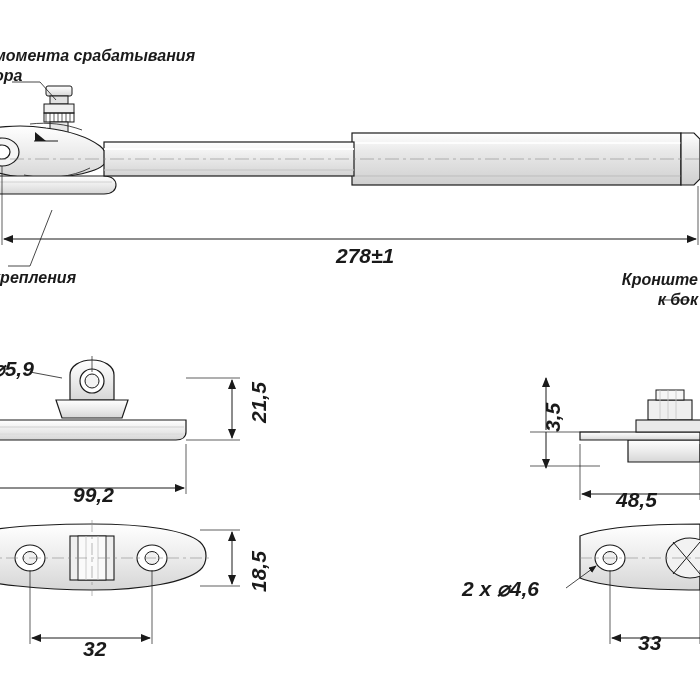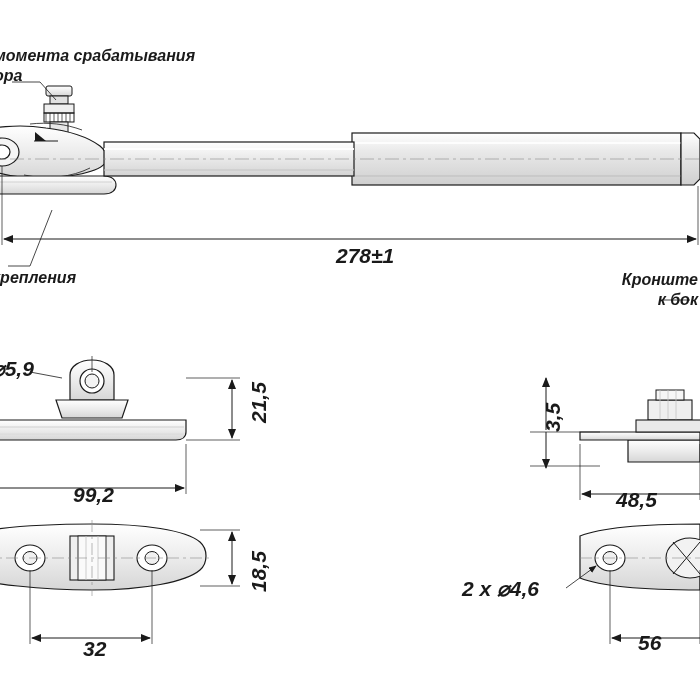--- a/index.html
+++ b/index.html
@@ -246,15 +246,15 @@
 
   <div class="anno dim-v" style="left:540px; top:432px; transform: rotate(-90deg);">3,5</div>
 
   <div class="anno dim-h" style="left:616px; top:487px;">48,5</div>
 
   <div class="anno dim-h" style="left:462px; top:576px;">
     <span>2 x</span>
     <span>⌀</span><span>4,6</span>
   </div>
 
-  <div class="anno dim-h" style="left:638px; top:630px;">56</div>
+  <div class="anno dim-h" style="left:638px; top:630px;">33</div>
 
 </div>
 
 </body></html>

